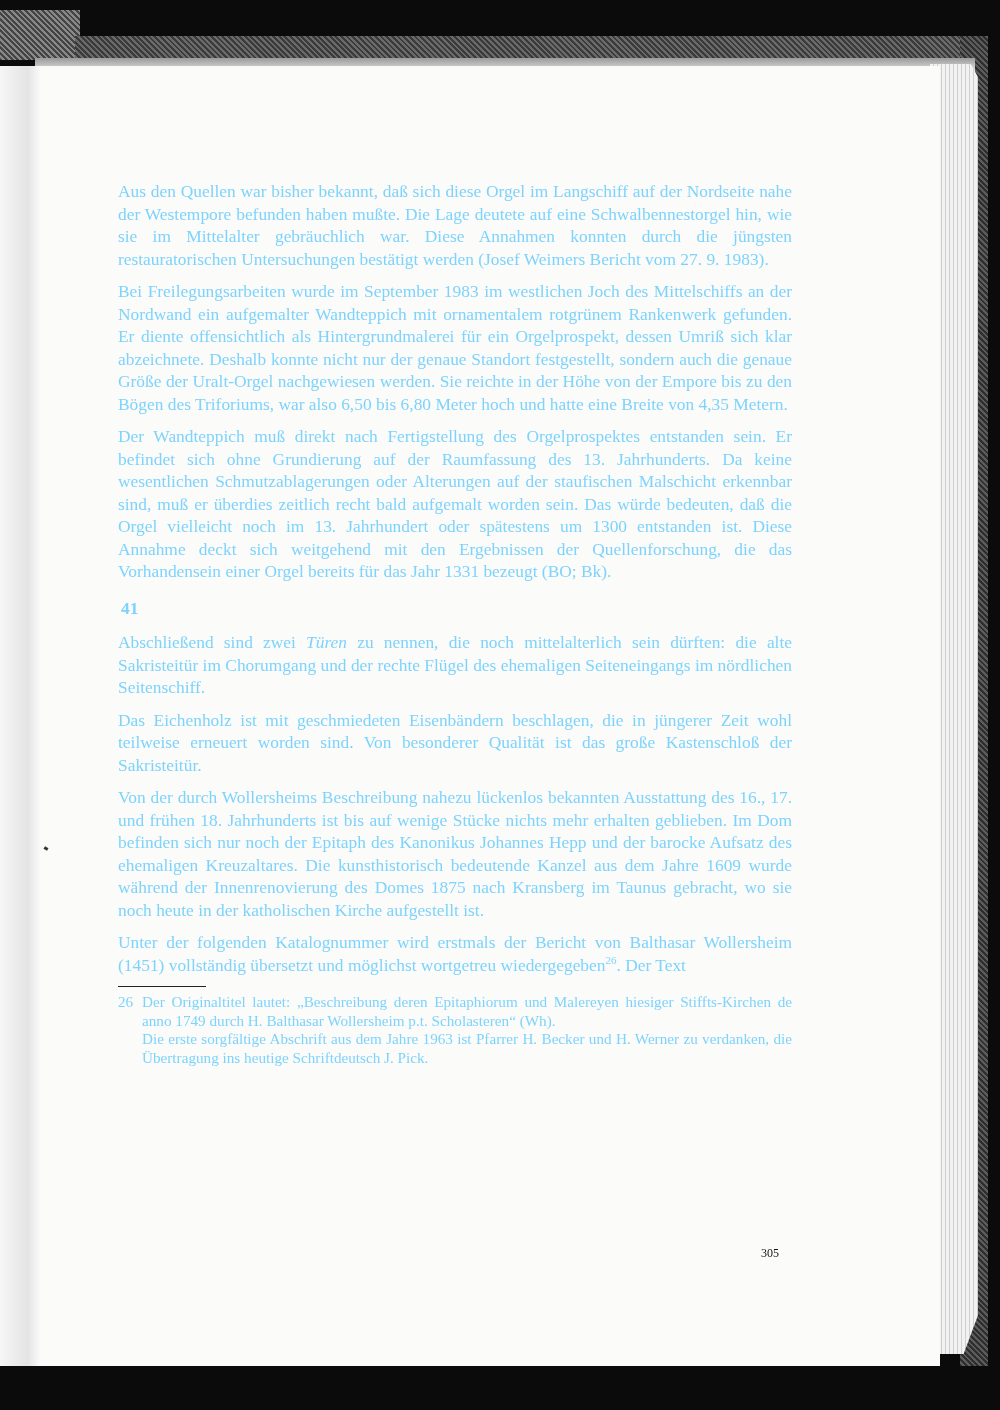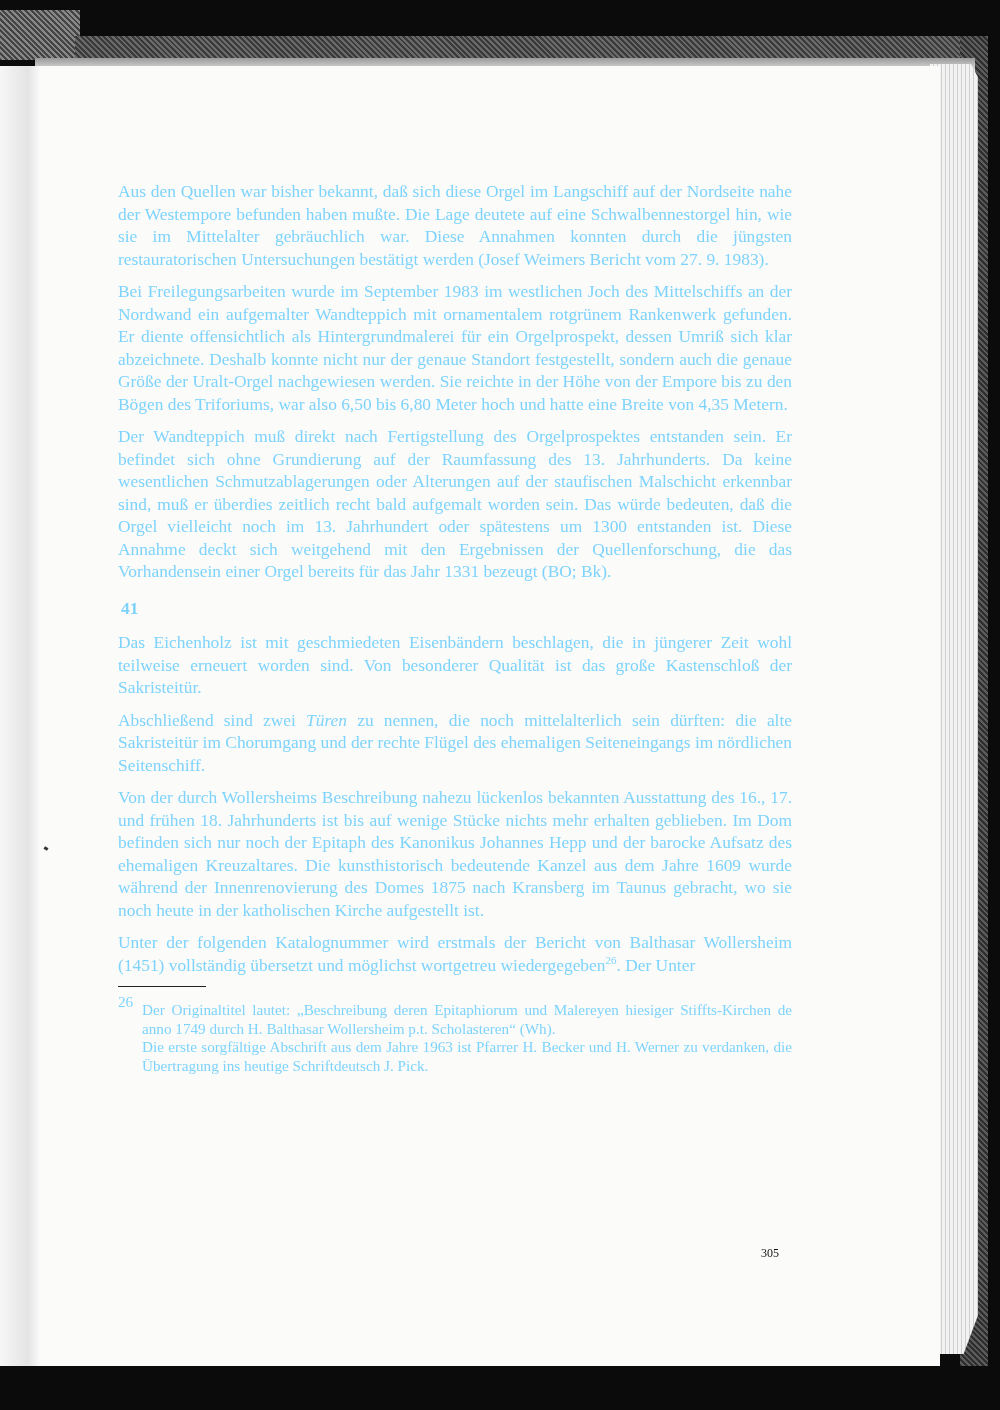--- a/index.html
+++ b/index.html
@@ -53,21 +53,21 @@
     margin: 50px 0 20px 0;
   }
   .footnote-rule {
     width: 88px; height: 1px; background: #222; margin: 8px 0 6px 0;
   }
   .footnote {
     font-size: 15.2px; line-height: 18.5px;
     display: flex;
   }
   .fn-num { width: 24px; flex: none; }
-  .fn-body { flex: 1; margin-top: 8px; }
+  .fn-body { flex: 1; }
   .fn-body p { margin: 0; }
   .page-number {
     position: absolute; left: 761px; top: 1246px;
     font-size: 12px; color: #111;
   }
   .stray-mark {
     position: absolute; left: 44px; top: 847px; width: 4px; height: 3px;
     background: #333; transform: rotate(30deg);
   }
   sup { font-size: 11px; line-height: 0; }
@@ -84,26 +84,26 @@
 <div class="gutter"></div>
 <div class="stray-mark"></div>
 
 <div class="text-block">
   <p>Aus den Quellen war bisher bekannt, daß sich diese Orgel im Langschiff auf der Nordseite nahe der Westempore befunden haben mußte. Die Lage deutete auf eine Schwalbennestorgel hin, wie sie im Mittelalter gebräuchlich war. Diese Annahmen konnten durch die jüngsten restauratorischen Untersuchungen bestätigt werden (Josef Weimers Bericht vom 27. 9. 1983).</p>
   <p>Bei Freilegungsarbeiten wurde im September 1983 im westlichen Joch des Mittelschiffs an der Nordwand ein aufgemalter Wandteppich mit ornamentalem rotgrünem Rankenwerk gefunden. Er diente offensichtlich als Hintergrundmalerei für ein Orgelprospekt, dessen Umriß sich klar abzeichnete. Deshalb konnte nicht nur der genaue Standort festgestellt, sondern auch die genaue Größe der Uralt-Orgel nachgewiesen werden. Sie reichte in der Höhe von der Empore bis zu den Bögen des Triforiums, war also 6,50 bis 6,80 Meter hoch und hatte eine Breite von 4,35 Metern.</p>
   <p>Der Wandteppich muß direkt nach Fertigstellung des Orgelprospektes entstanden sein. Er befindet sich ohne Grundierung auf der Raumfassung des 13. Jahrhunderts. Da keine wesentlichen Schmutzablagerungen oder Alterungen auf der staufischen Malschicht erkennbar sind, muß er überdies zeitlich recht bald aufgemalt worden sein. Das würde bedeuten, daß die Orgel vielleicht noch im 13. Jahrhundert oder spätestens um 1300 entstanden ist. Diese Annahme deckt sich weitgehend mit den Ergebnissen der Quellenforschung, die das Vorhandensein einer Orgel bereits für das Jahr 1331 bezeugt (BO; Bk).</p>
 
   <div class="catnum">41</div>
 
+  <p><span>Abschließend sind zwei </span><em>Türen</em><span> zu nennen, die noch mittelalterlich sein dürften: die alte Sakristeitür im Chorumgang und der rechte Flügel des ehemaligen Seiteneingangs im nördlichen Seitenschiff.</span></p>
   <p>Das Eichenholz ist mit geschmiedeten Eisenbändern beschlagen, die in jüngerer Zeit wohl teilweise erneuert worden sind. Von besonderer Qualität ist das große Kastenschloß der Sakristeitür.</p>
-  <p><span>Abschließend sind zwei </span><em>Türen</em><span> zu nennen, die noch mittelalterlich sein dürften: die alte Sakristeitür im Chorumgang und der rechte Flügel des ehemaligen Seiteneingangs im nördlichen Seitenschiff.</span></p>
 
 
   <p>Von der durch Wollersheims Beschreibung nahezu lückenlos bekannten Ausstattung des 16., 17. und frühen 18. Jahrhunderts ist bis auf wenige Stücke nichts mehr erhalten geblieben. Im Dom befinden sich nur noch der Epitaph des Kanonikus Johannes Hepp und der barocke Aufsatz des ehemaligen Kreuzaltares. Die kunsthistorisch bedeutende Kanzel aus dem Jahre 1609 wurde während der Innenrenovierung des Domes 1875 nach Kransberg im Taunus gebracht, wo sie noch heute in der katholischen Kirche aufgestellt ist.</p>
-  <p><span>Unter der folgenden Katalognummer wird erstmals der Bericht von Balthasar Wollersheim (1451) vollständig übersetzt und möglichst wortgetreu wiedergegeben</span><sup>26</sup><span>. Der Unter</span></p>
+  <p><span>Unter der folgenden Katalognummer wird erstmals der Bericht von Balthasar Wollersheim (1451) vollständig übersetzt und möglichst wortgetreu wiedergegeben</span><sup>26</sup><span>. Der Text</span></p>
 
   <div class="footnote-rule"></div>
   <div class="footnote">
     <span class="fn-num">26</span>
     <div class="fn-body">
       <p>Der Originaltitel lautet: „Beschreibung deren Epitaphiorum und Malereyen hiesiger Stiffts-Kirchen de anno 1749 durch H. Balthasar Wollersheim p.t. Scholasteren“ (Wh).</p>
       <p>Die erste sorgfältige Abschrift aus dem Jahre 1963 ist Pfarrer H. Becker und H. Werner zu verdanken, die Übertragung ins heutige Schriftdeutsch J. Pick.</p>
     </div>
   </div>
 </div>

